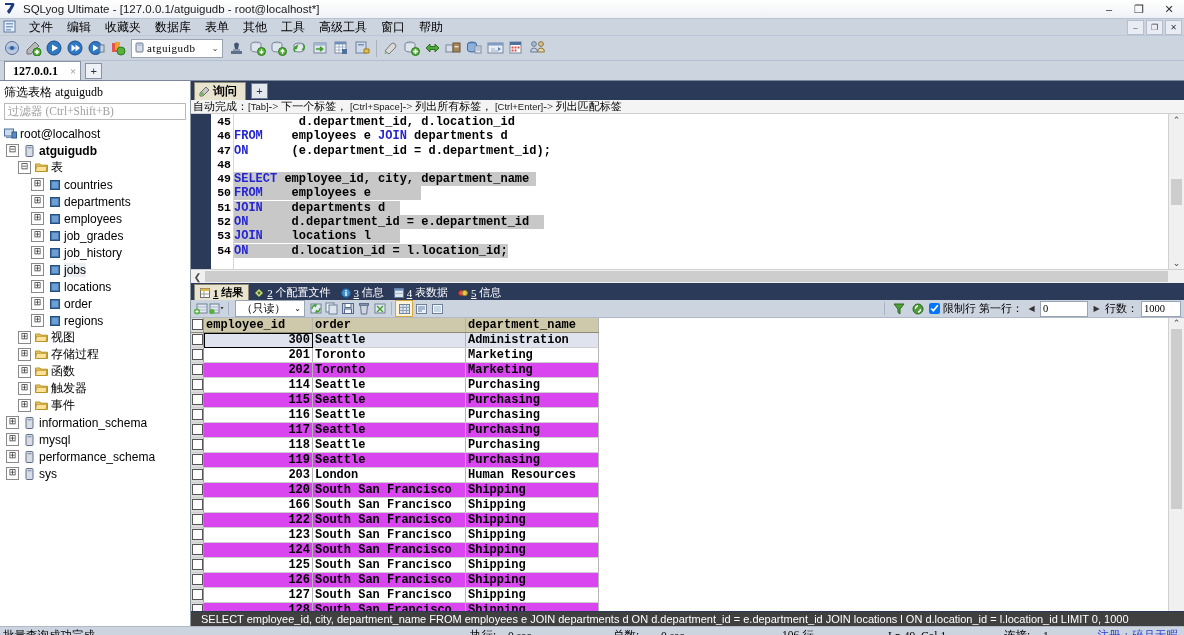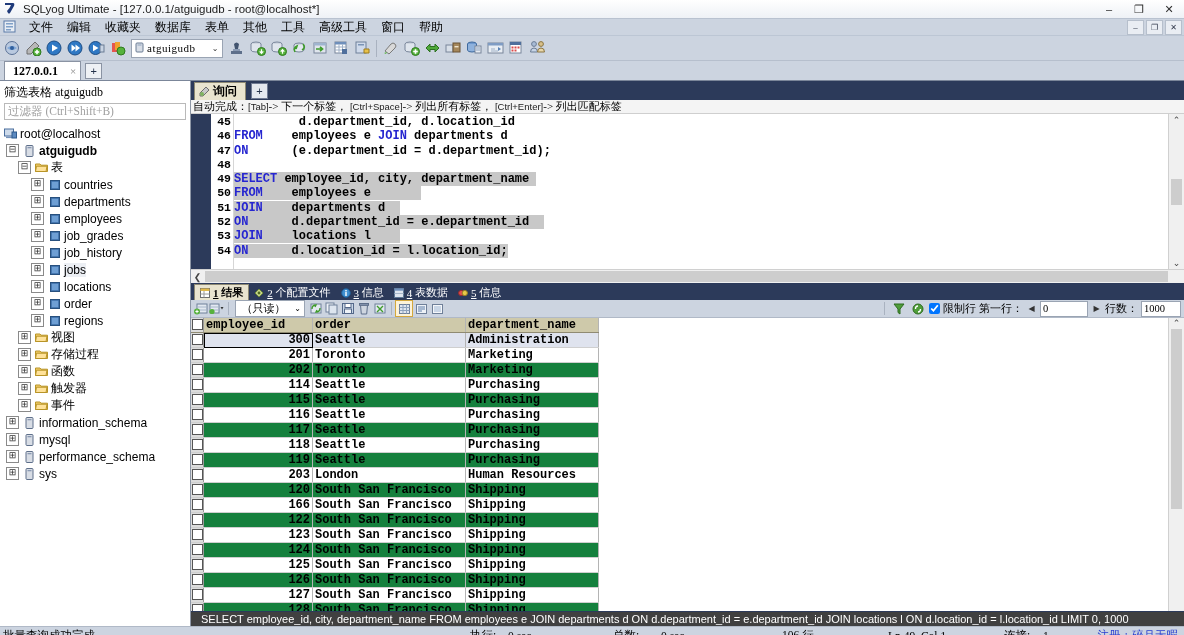--- a/index.html
+++ b/index.html
@@ -131,21 +131,21 @@
   .grid{flex:1;overflow:hidden;}
   table.rg{border-collapse:collapse;font-family:"Liberation Mono",monospace;font-size:12px;font-weight:bold;}
   table.rg th,table.rg td{border-right:1px solid #b4b4b4;border-bottom:1px solid #cfcfcf;
     height:13.4px;padding:0 2px;white-space:nowrap;overflow:hidden;}
   table.rg th{background:#cec9aa;border-bottom:1px solid #8f8a72;text-align:left;color:#000;font-weight:bold;}
   table.rg th.cb,table.rg td.cb{width:12px;background:#dcdcdc;border-right:1px solid #9a9a9a;padding:0;
     text-align:center;}
   .cbx{width:9px;height:9px;border:1px solid #555;background:#fff;display:inline-block;vertical-align:middle;}
   td.num{text-align:right;}
   tr.r0 td{background:#dfe3ee;}
-  tr.alt td{background:#15803d;}
+  tr.alt td{background:#d946ef;}
   td.sel{outline:1px solid #000;outline-offset:-1px;background:#dfe3ee;}
   .vsb{width:15px;background:#f0f0f0;border-left:1px solid #d0d0d0;display:flex;flex-direction:column;
     align-items:center;font-size:9px;color:#444;}
   .vsb .thumb{width:11px;height:180px;background:#cdcdcd;margin-top:1px;}
 
   .sqlbar{height:14px;background:#404040;color:#fff;font-size:11px;display:flex;align-items:center;
     padding-left:10px;white-space:nowrap;overflow:hidden;border-top:1px solid #2c3a5a;}
 
   
   .statusbar{height:17px;background:#ccd4e0;display:flex;align-items:center;font-size:11.5px;color:#000;

